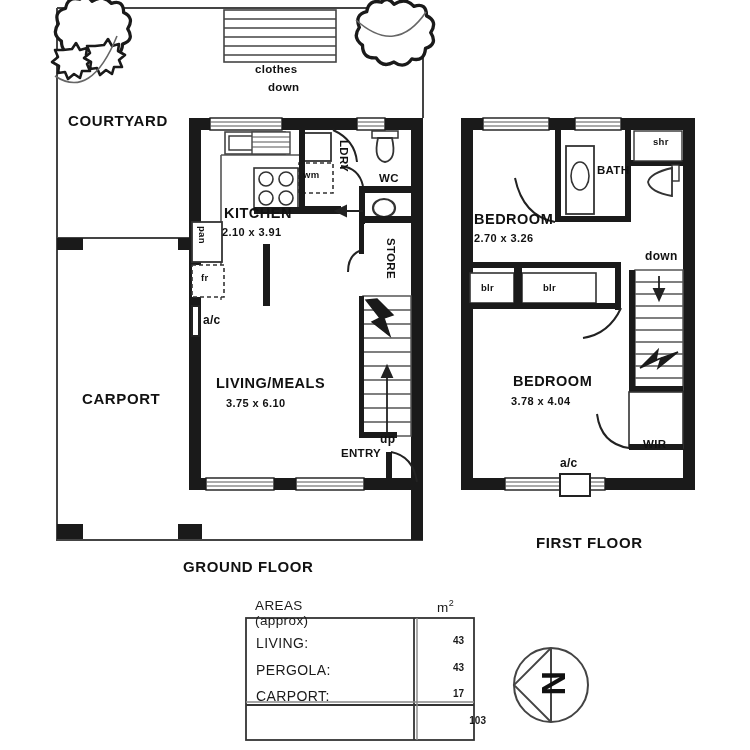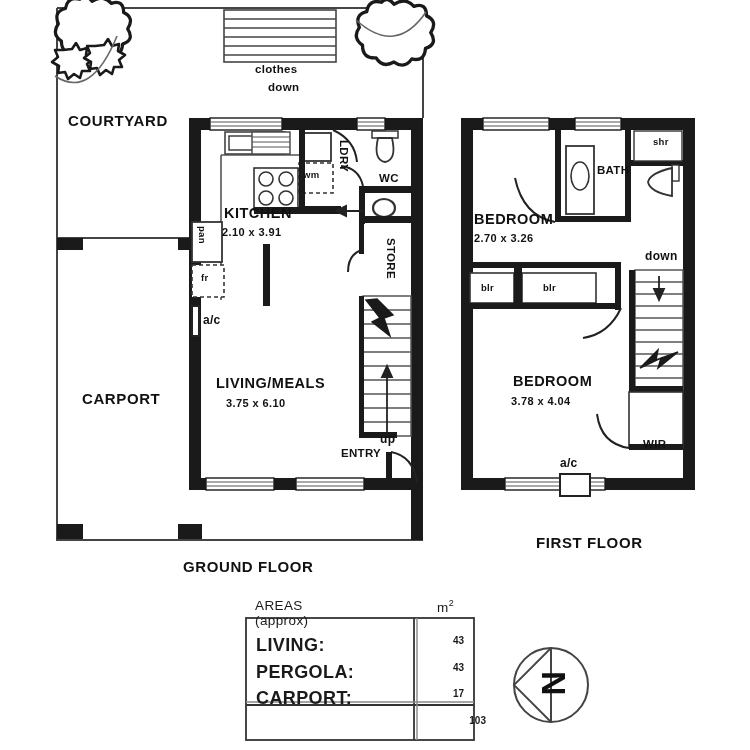--- a/index.html
+++ b/index.html
@@ -15,21 +15,21 @@
   }
   .lbl.big{font-size:15px;font-weight:700;letter-spacing:.6px;margin-top:22px;}
   .lbl.room{font-size:14.5px;font-weight:700;letter-spacing:.5px;}
   .lbl.dim{font-size:11px;font-weight:700;letter-spacing:.4px;}
   .lbl.sm{font-size:11.5px;font-weight:700;}
   .lbl.xs{font-size:12px;font-weight:700;}
   .lbl.tiny{font-size:9.5px;font-weight:700;}
   .rot90{transform:rotate(90deg);transform-origin:0 0;}
   .tbl{position:absolute;}
   .tbl .hdr{position:absolute;font-size:13.5px;font-weight:400;letter-spacing:.4px;}
-  .tbl .cell{position:absolute;font-size:18px;font-weight:700;letter-spacing:.4px;}
+  .tbl .cell{position:absolute;font-size:14px;font-weight:400;letter-spacing:.4px;}
   .tbl .num{position:absolute;font-size:10px;font-weight:700;text-align:right;}
   sup{font-size:9px;vertical-align:super;}
 </style>
 </head>
 <body>
 
 <svg id="plan" viewBox="0 0 750 750">
   <defs>
     <g id="treeBig">
       <path d="M0,-34 q11,-7 19,2 q12,-4 12,9 q11,5 4,16 q7,11 -5,15 q-1,13 -13,10

